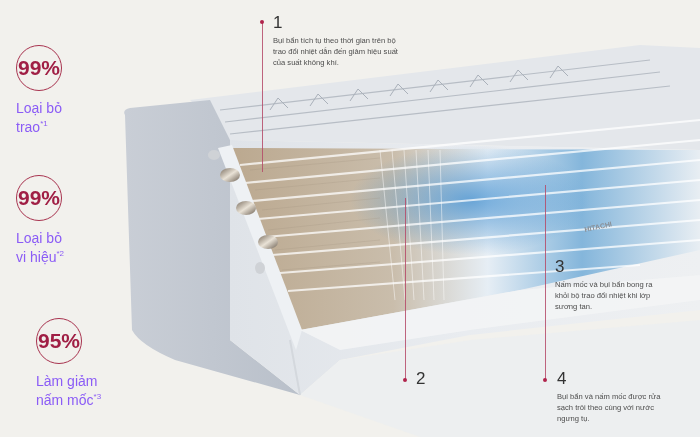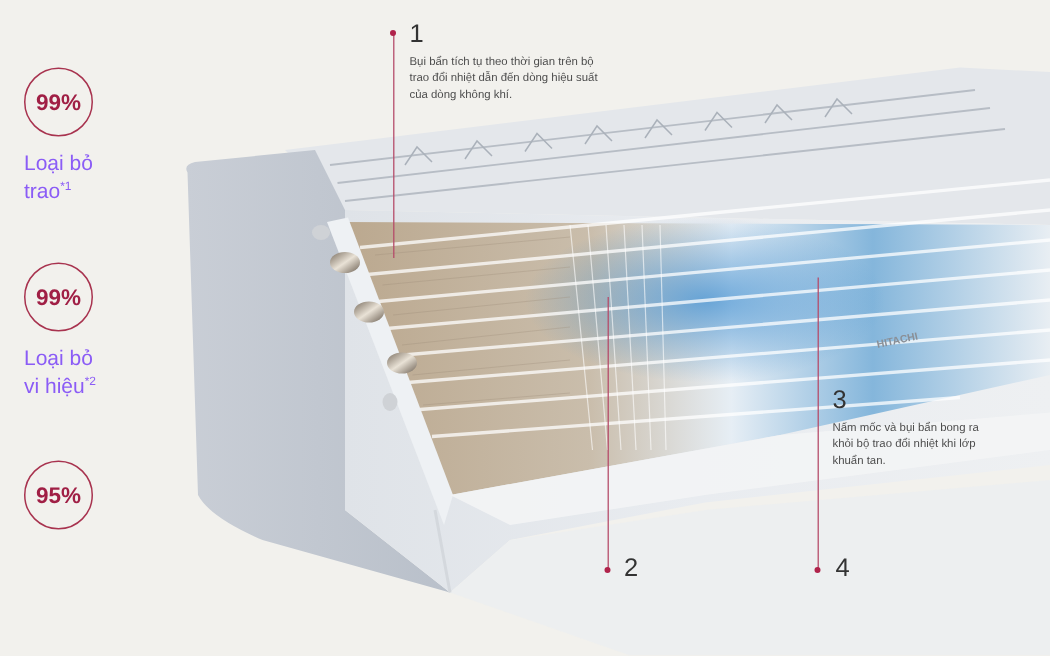--- a/index.html
+++ b/index.html
@@ -10,21 +10,21 @@
       position: relative;
     }
     .stage { position: absolute; left: 0; top: 0; width: 700px; height: 437px; }
 
     
     .stat { position: absolute; left: 16px; width: 110px; }
     .stat .ring {
       width: 46px; height: 46px; border-radius: 50%;
       border: 1.6px solid #a8334f;
       display: flex; align-items: center; justify-content: center;
-      color: #a01f45; font-weight: bold; font-size: 15px;
+      color: #a01f45; font-weight: bold; font-size: 21px;
       box-sizing: border-box;
     }
     .stat .label {
       margin-top: 8px; color: #8b5cf6; font-size: 14px; line-height: 19px;
     }
     .stat .label sup { font-size: 8px; vertical-align: super; line-height: 0; }
 
     
     .ac { position: absolute; left: 0; top: 0; width: 700px; height: 437px; }
 
@@ -152,46 +152,51 @@
   <div class="stat" style="top:175px;">
     <div class="ring">
         <span>99%</span>
       </div>
     <div class="label">
       <span>Loại bỏ</span><br>
       <span>vi hiệu</span><sup>*2</sup>
     </div>
   </div>
 
-  <div class="stat" style="top:307px;">
+  <div class="stat" style="top:318px;margin-left:20px;">
     <div class="ring">
         <span>95%</span>
       </div>
+    <div class="label">
+      <span>Làm giảm</span><br>
+      <span>nấm mốc</span><sup>*3</sup>
+    </div>
   </div>
 
   <div class="vline" style="left:262px; top:22px; height:150px;"></div>
   <div class="dot" style="left:260px; top:20px;"></div>
 
   <div class="vline" style="left:405px; top:198px; height:182px;"></div>
   <div class="dot" style="left:403px; top:378px;"></div>
 
   <div class="vline" style="left:545px; top:185px; height:195px;"></div>
   <div class="dot" style="left:543px; top:378px;"></div>
 
   <div class="callout" style="left:273px; top:14px;">
     <div class="num">1</div>
-    <div class="desc" style="width:135px;">Bụi bẩn tích tụ theo thời gian trên bộ trao đổi nhiệt dẫn đến dòng hiệu suất của dòng không khí.</div>
+    <div class="desc" style="width:135px;">Bụi bẩn tích tụ theo thời gian trên bộ trao đổi nhiệt dẫn đến giảm hiệu suất của suất không khí.</div>
   </div>
 
   <div class="callout" style="left:416px; top:370px;">
     <div class="num">2</div>
   </div>
 
   <div class="callout" style="left:555px; top:258px;">
     <div class="num">3</div>
-    <div class="desc" style="width:100px;">Nấm mốc và bụi bẩn bong ra khỏi bộ trao đổi nhiệt khi lớp khuẩn tan.</div>
+    <div class="desc" style="width:100px;">Nấm mốc và bụi bẩn bong ra khỏi bộ trao đổi nhiệt khi lớp sương tan.</div>
   </div>
 
   <div class="callout" style="left:557px; top:370px;">
     <div class="num">4</div>
+    <div class="desc" style="width:115px;">Bụi bẩn và nấm mốc được rửa sạch trôi theo cùng với nước ngưng tụ.</div>
   </div>
 
 </div>
 
 </body></html>

